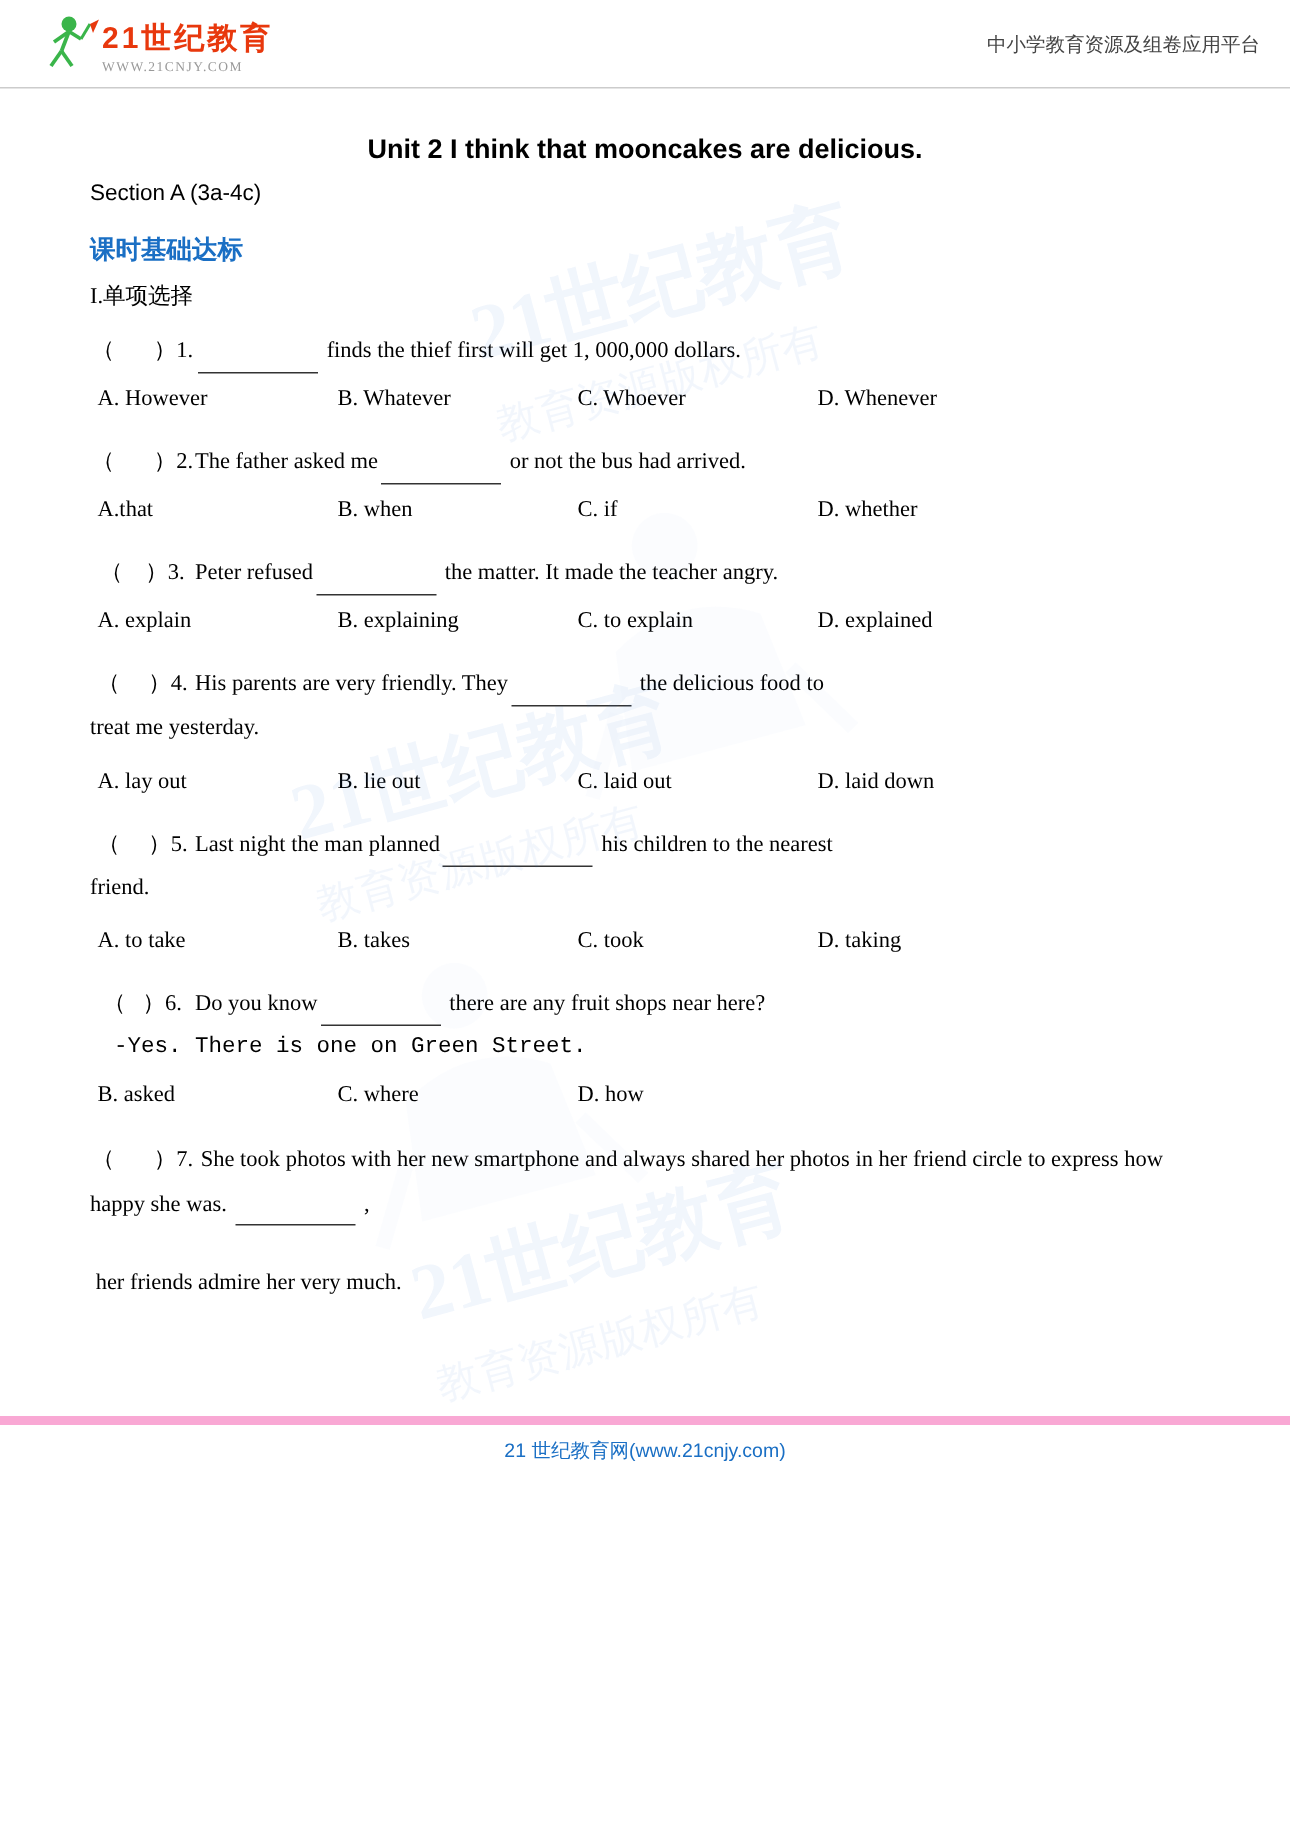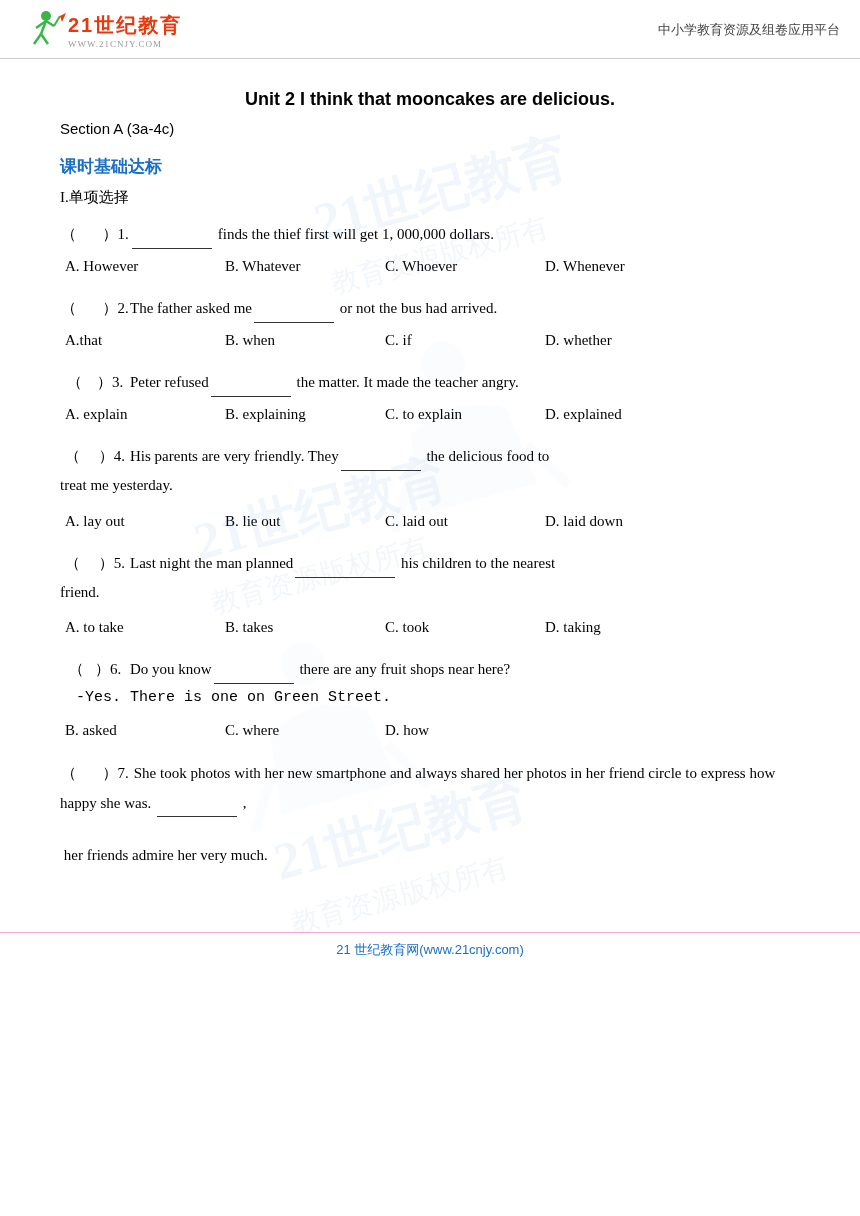--- a/index.html
+++ b/index.html
@@ -140,27 +140,27 @@
     .yes-answer {
       font-size: 15px;
       line-height: 1.8;
       margin-left: 16px;
       font-family: Liberation Mono, monospace;
       margin-bottom: 4px;
     }
 
     
     .footer {
-      border-top: 1px solid #f9a8d4;
+      border-top: 6px solid #f9a8d4;
       text-align: center;
       padding: 8px 0 6px 0;
       font-size: 13px;
       color: #1a6fc4;
       font-family: "Microsoft YaHei", sans-serif;
-      margin-top: 8px;
+      margin-top: 20px;
     }
 
     
     .wm-container {
       position: absolute;
       top: 60px;
       left: 0;
       right: 0;
       bottom: 60px;
       overflow: hidden;

